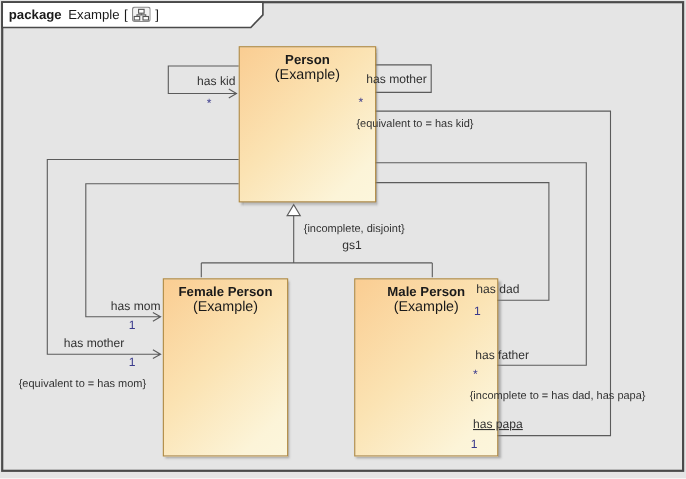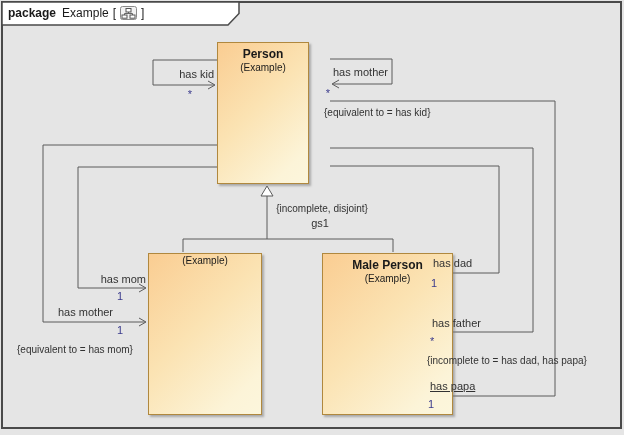--- a/index.html
+++ b/index.html
@@ -9,21 +9,21 @@
   }
   svg.layer{position:absolute;left:0;top:0;}
   .uml-class{
     position:absolute;box-sizing:border-box;
     border:1px solid #B0883E;
     background:linear-gradient(135deg,#FACD92 0%,#FBE3B3 45%,#FCF4D8 85%,#FCF6DC 100%);
     box-shadow:2px 2px 2px rgba(120,120,120,0.55);
     text-align:center;
   }
   .uml-class .cls-name{font-size:12px;font-weight:bold;color:#1a1a1a;margin-top:4px;line-height:14px;}
-  .uml-class .cls-stereo{font-size:10px;color:#1a1a1a;line-height:13px;}
+  .uml-class .cls-stereo{font-size:13px;color:#1a1a1a;line-height:13px;}
   .lbl{position:absolute;font-size:11px;color:#323232;line-height:13px;white-space:nowrap;}
   .mult{position:absolute;font-size:11px;color:#3A3A8C;line-height:12px;white-space:nowrap;}
   .constraint{position:absolute;font-size:10px;color:#323232;line-height:13px;white-space:nowrap;}
   .tab-text{
     position:absolute;left:8px;top:5px;height:16px;display:flex;align-items:center;gap:4px;
     font-size:12px;color:#1a1a1a;white-space:nowrap;
   }
   .tab-text .kw{font-weight:bold;margin-right:2px;}
   .diag-icon{display:inline-block;width:17px;height:14px;}
 </style>
@@ -65,26 +65,27 @@
         <rect x="0.5" y="0.5" width="16" height="13" rx="2" fill="#F2F2F2" stroke="#8A8A8A"></rect>
         <path d="M8.5,6 V7.5 M4.5,10 V7.5 H12.5 V10" fill="none" stroke="#666" stroke-width="1"></path>
         <rect x="6" y="2.5" width="5" height="3.5" fill="#fff" stroke="#555"></rect>
         <rect x="2" y="9" width="5" height="3.2" fill="#fff" stroke="#555"></rect>
         <rect x="10" y="9" width="5" height="3.2" fill="#fff" stroke="#555"></rect>
       </svg>
     </span>
     <span>]</span>
   </div>
 
-  <div class="uml-class" style="left:217px;top:42px;width:92px;height:142px;">
+  <div class="uml-class" style="left:217px;top:42px;width:125px;height:142px;">
     <div class="cls-name">Person</div>
     <div class="cls-stereo">(Example)</div>
   </div>
 
   <div class="uml-class" style="left:148px;top:253px;width:114px;height:162px;">
+    <div class="cls-name">Female Person</div>
     <div class="cls-stereo">(Example)</div>
   </div>
 
   <div class="uml-class" style="left:322px;top:253px;width:131px;height:162px;">
     <div class="cls-name">Male Person</div>
     <div class="cls-stereo">(Example)</div>
   </div>
 
   <span class="lbl" style="left:150px;top:68px;width:64px;text-align:right;">has kid</span>
   <span class="mult" style="left:184px;top:88px;width:12px;text-align:center;">*</span>

